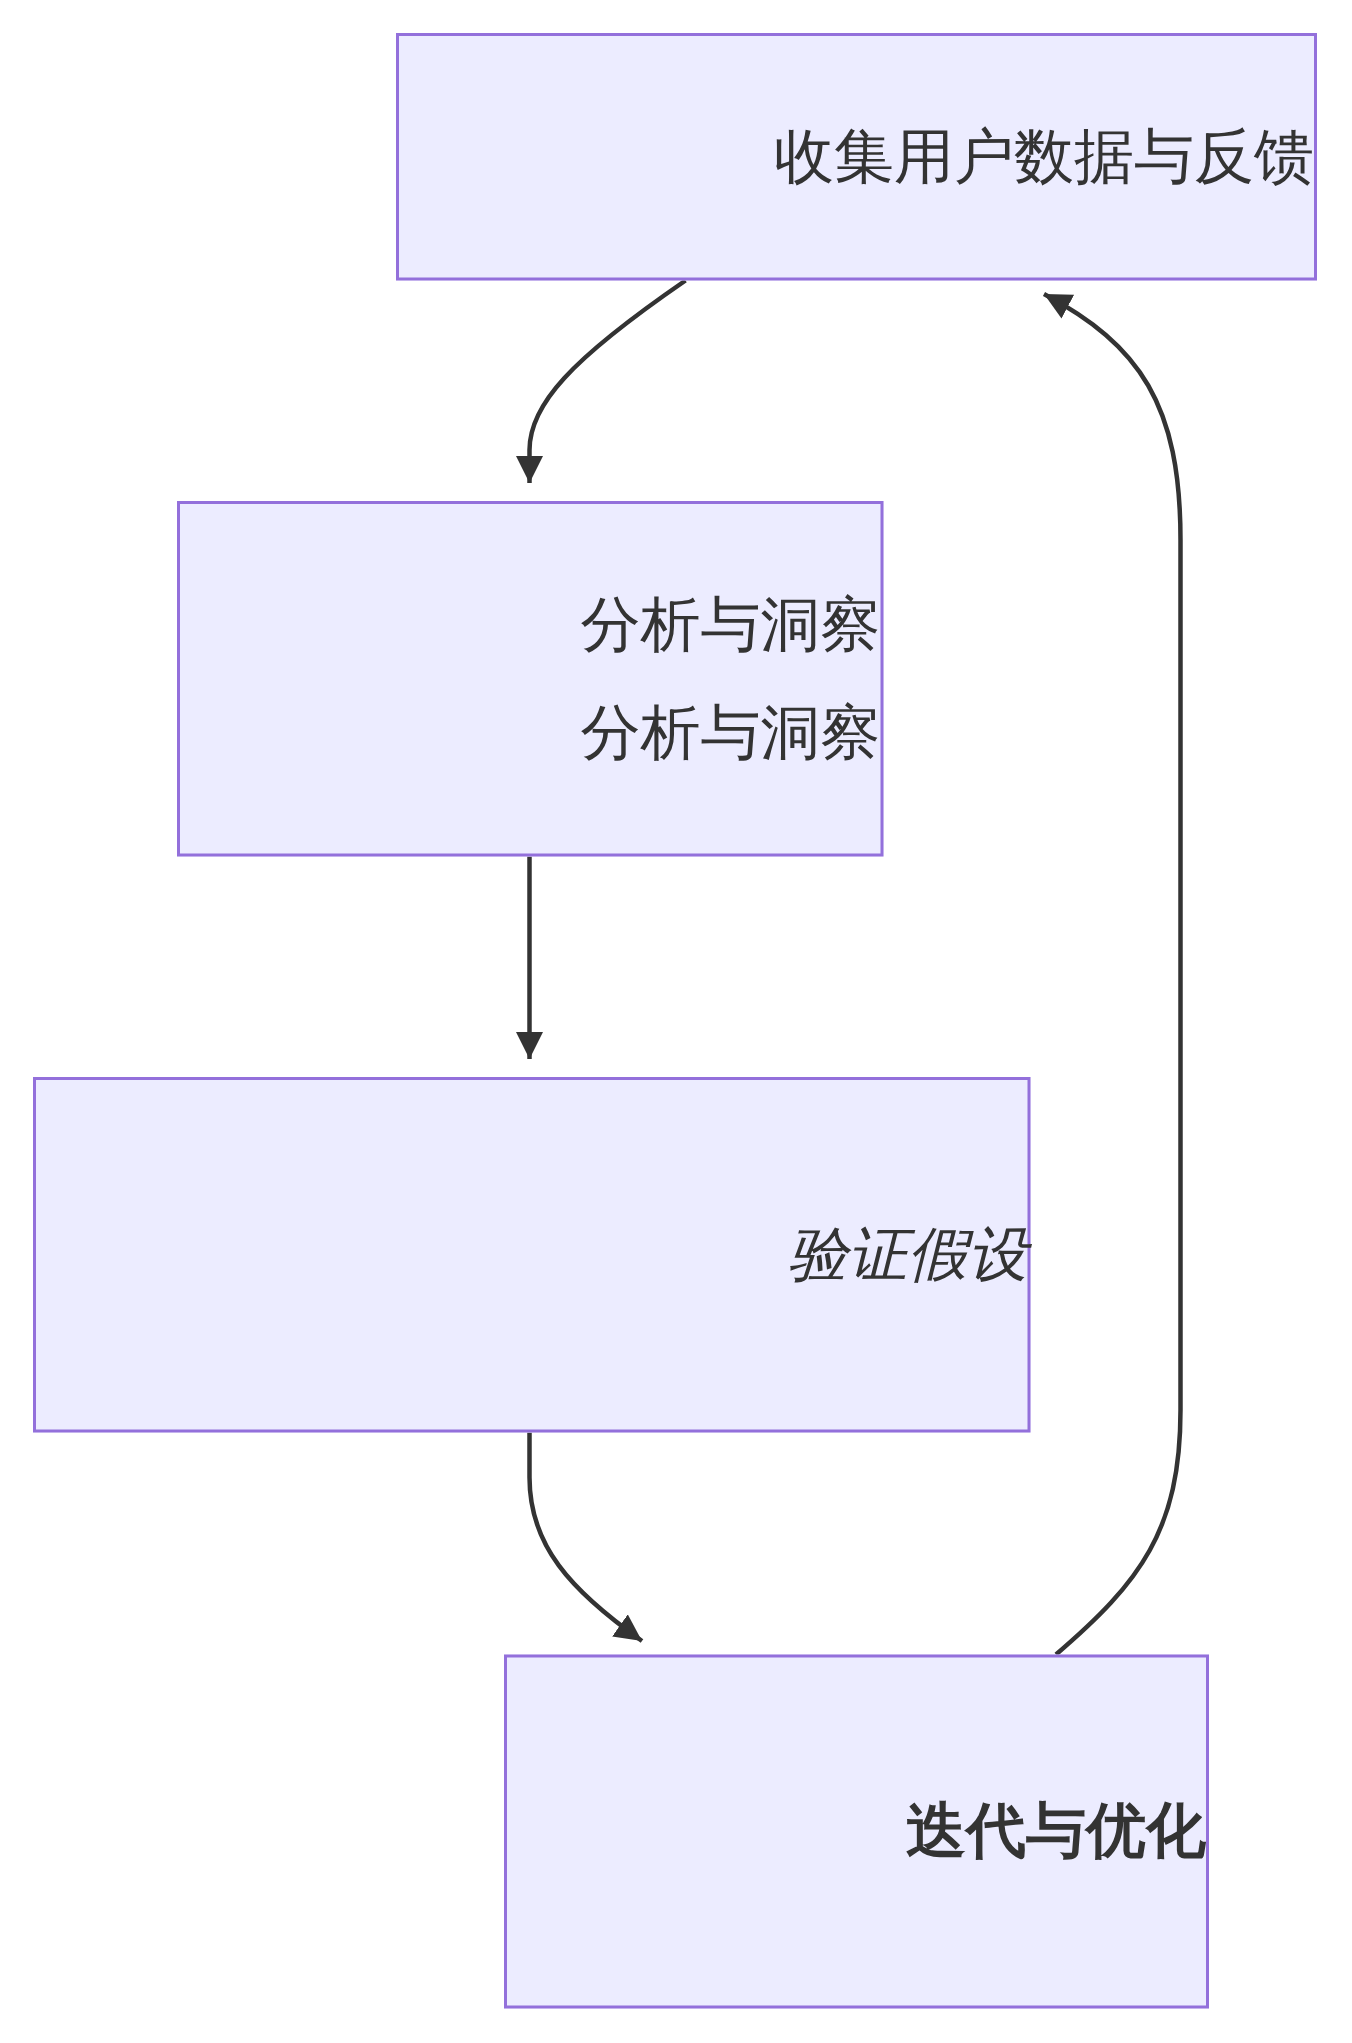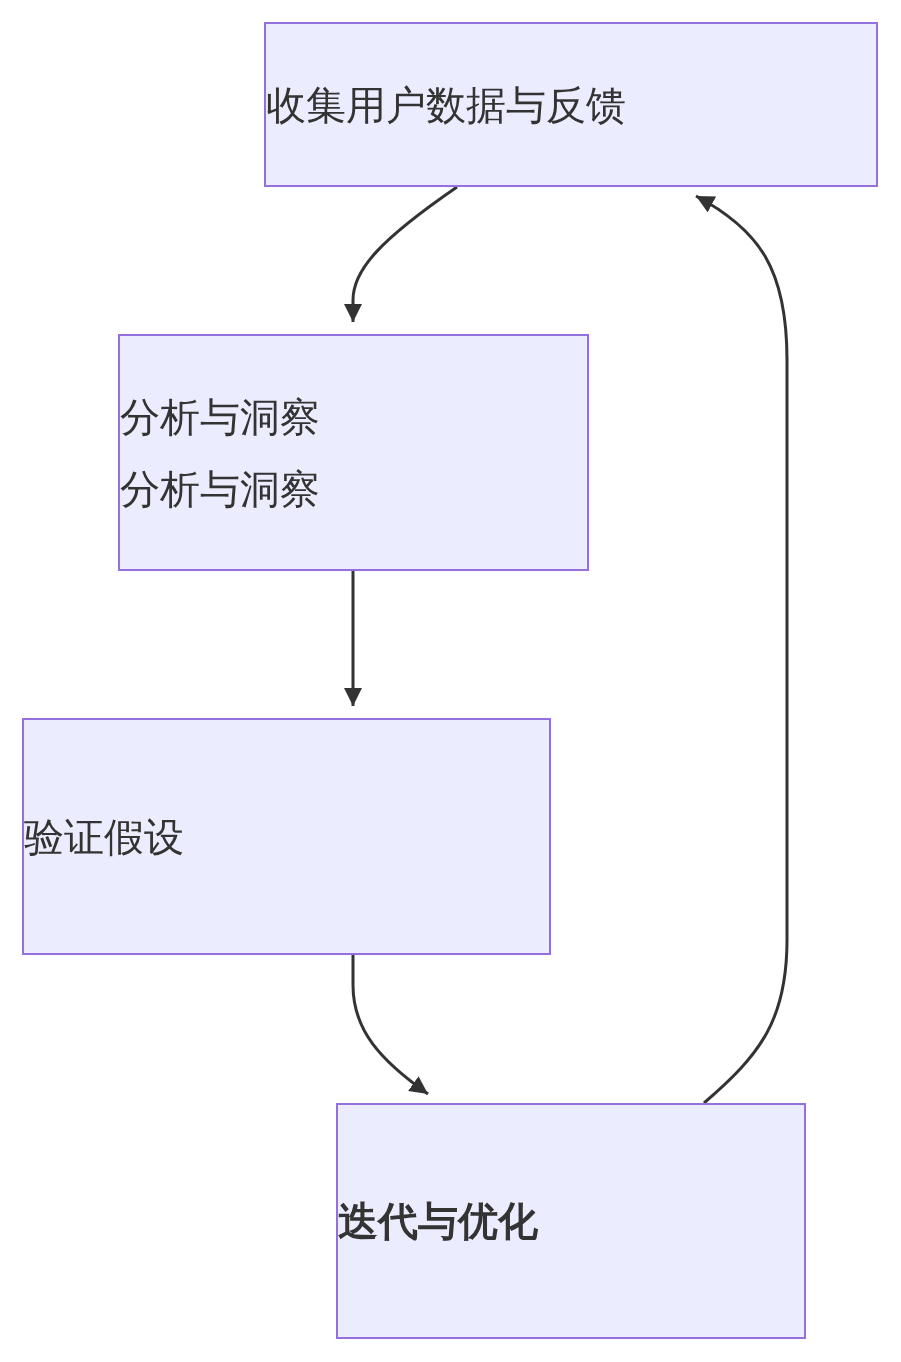--- a/index.html
+++ b/index.html
@@ -1,26 +1,26 @@
 <!DOCTYPE html>
 <html><head>
   <meta charset="utf-8">
   <style>
     html, body { margin: 0; padding: 0; background: #ffffff; }
     body { width: 901px; height: 1362px; position: relative; overflow: hidden;
            font-family: "DejaVu Sans", "Liberation Sans", sans-serif; }
     svg.edges { position: absolute; left: 0; top: 0; width: 901px; height: 1362px; }
     .node { position: absolute; box-sizing: border-box; background: #ECECFF;
             border: 2px solid #9370DB; display: flex; flex-direction: column;
-            align-items: flex-start; justify-content: center; color: #333333;
-            font-size: 40px; line-height: 72px; text-align: center; }
+            align-items: flex-end; justify-content: center; color: #333333;
+            font-size: 40px; line-height: 72px; text-align: center; padding-left: 33px; }
     .node span { display: block; white-space: nowrap; }
     #n1 { left: 264px; top: 22px; width: 614px; height: 165px; }
     #n2 { left: 118px; top: 334px; width: 471px; height: 237px; }
-    #n3 { left: 22px; top: 718px; width: 529px; height: 237px; }
+    #n3 { left: 22px; top: 718px; width: 665px; height: 237px; font-style: italic; }
     #n4 { left: 336px; top: 1103px; width: 470px; height: 236px; font-weight: bold; }
   </style>
 </head>
 <body>
 
 <svg class="edges" viewBox="0 0 901 1362">
   <defs>
     <marker id="arrowhead" viewBox="0 0 10 10" refX="10" refY="5" markerWidth="6" markerHeight="6" orient="auto-start-reverse" markerUnits="strokeWidth">
       <path d="M0,0 L10,5 L0,10 z" fill="#333333"></path>
     </marker>

